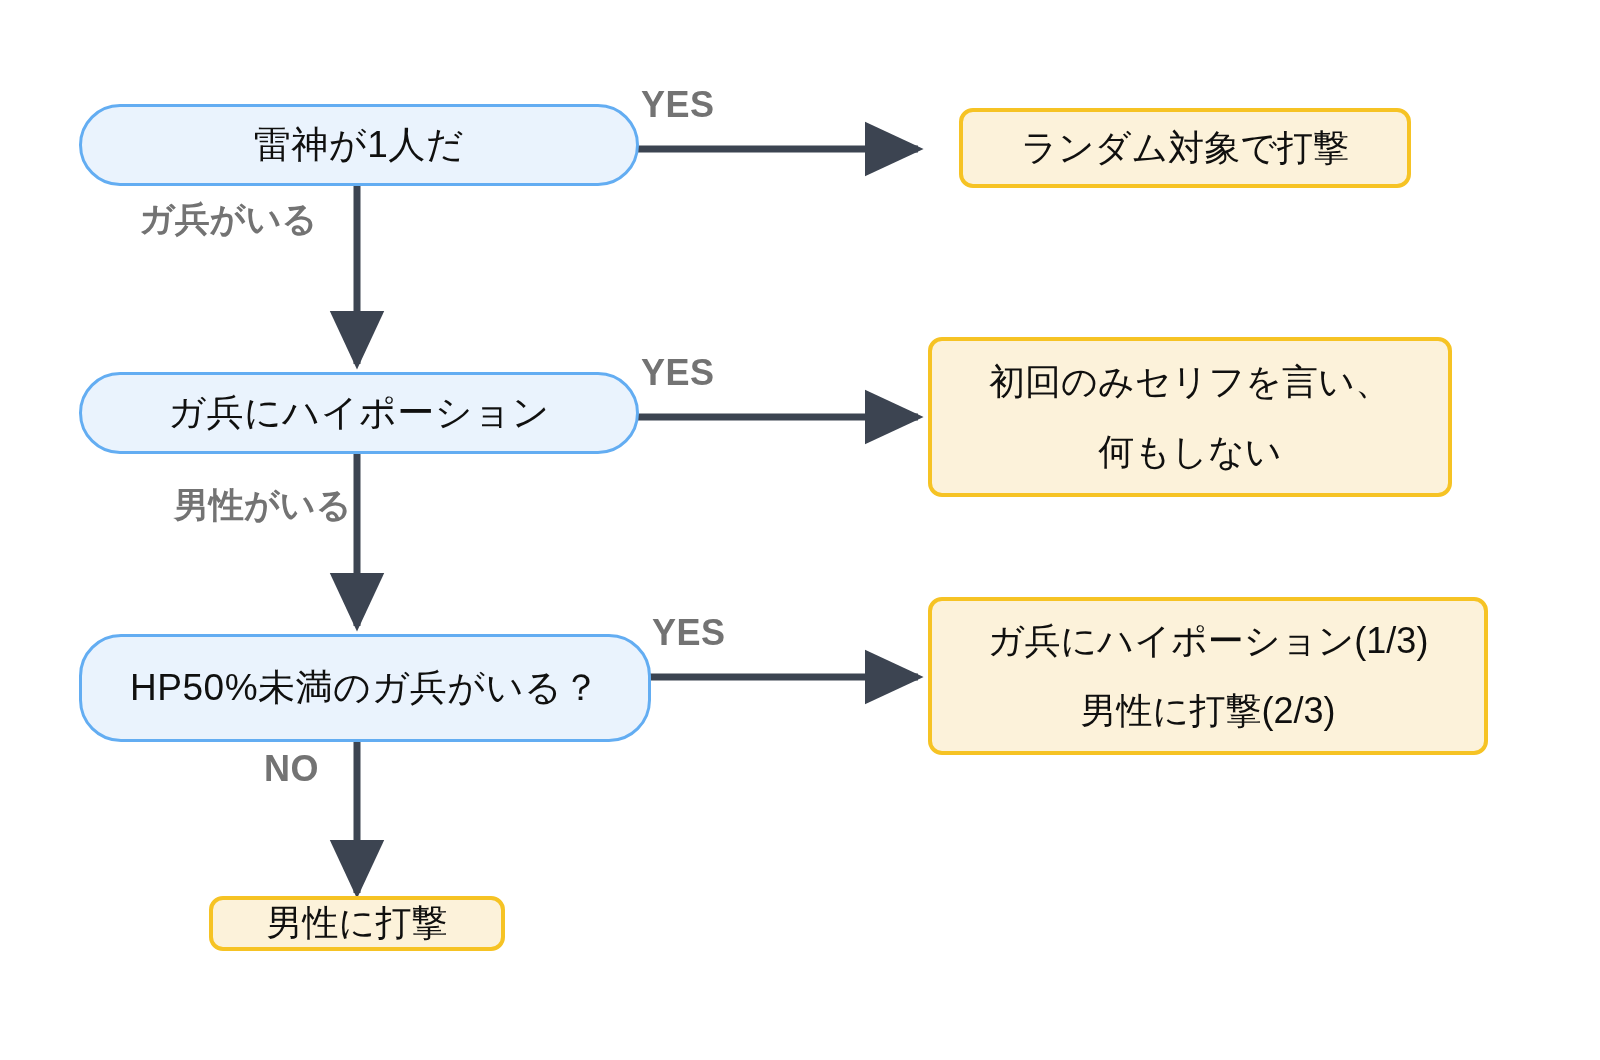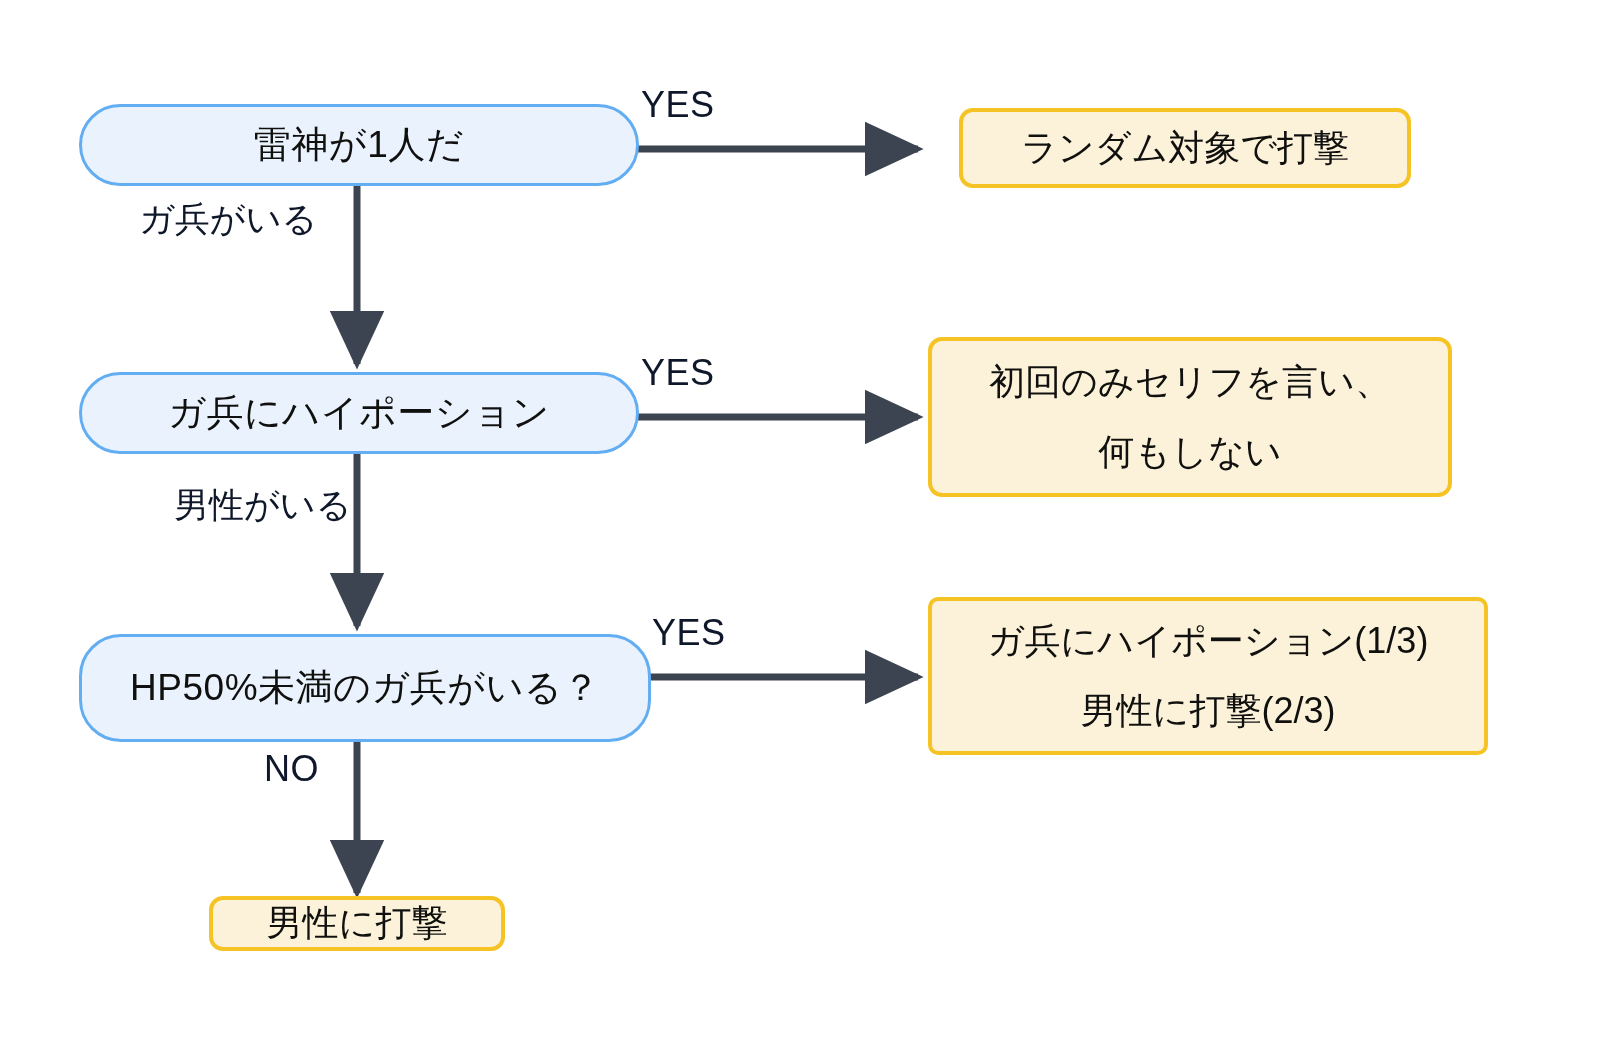--- a/index.html
+++ b/index.html
@@ -61,24 +61,25 @@
     gap: 18px;
     width: 100%;
   }
   .action .lines span {
     display: block;
   }
 
   
   .edge-label {
     position: absolute;
-    color: #0f172a;
+    color: #737373;
     font-size: 35px;
     white-space: nowrap;
     z-index: 3;
+    font-weight: bold;
   }
   .edge-label.yes {
     font-size: 36px;
     letter-spacing: 0.5px;
   }
 </style>
 </head>
 <body>
 
 <div id="canvas">
@@ -133,21 +134,21 @@
     <div class="lines">
       <span>初回のみセリフを言い、</span>
       <span>何もしない</span>
     </div>
   </div>
 
   <div class="node decision" style="left:79px; top:634px; width:572px; height:108px;">
     <span>HP50%未満のガ兵がいる？</span>
   </div>
 
-  <div class="node action" style="left:928px; top:597px; width:560px; height:158px;border-radius:10px;">
+  <div class="node action" style="left:928px; top:597px; width:560px; height:158px;">
     <div class="lines">
       <span>ガ兵にハイポーション(1/3)</span>
       <span>男性に打撃(2/3)</span>
     </div>
   </div>
 
   <div class="node action" style="left:209px; top:896px; width:296px; height:55px;">
     <div class="lines">
       <span>男性に打撃</span>
     </div>

